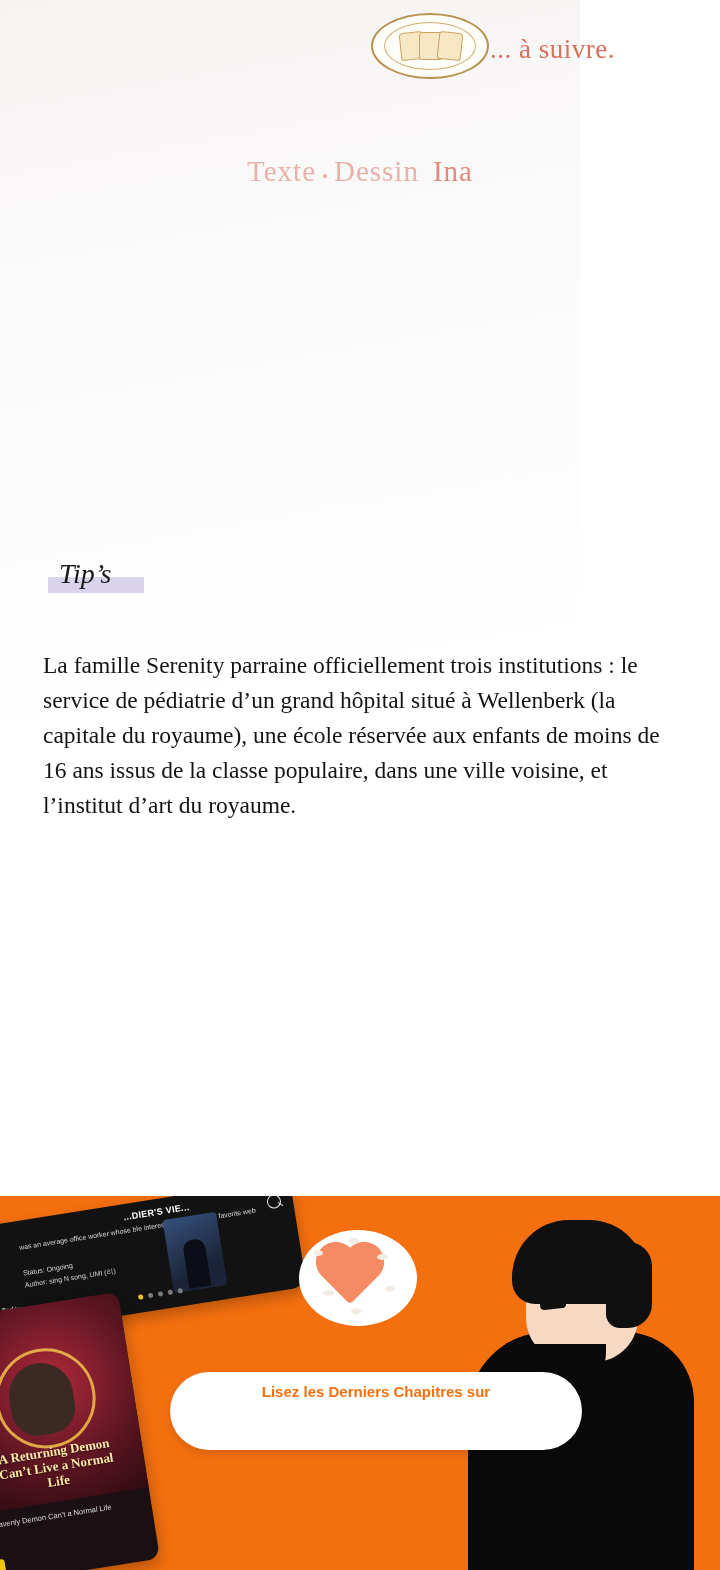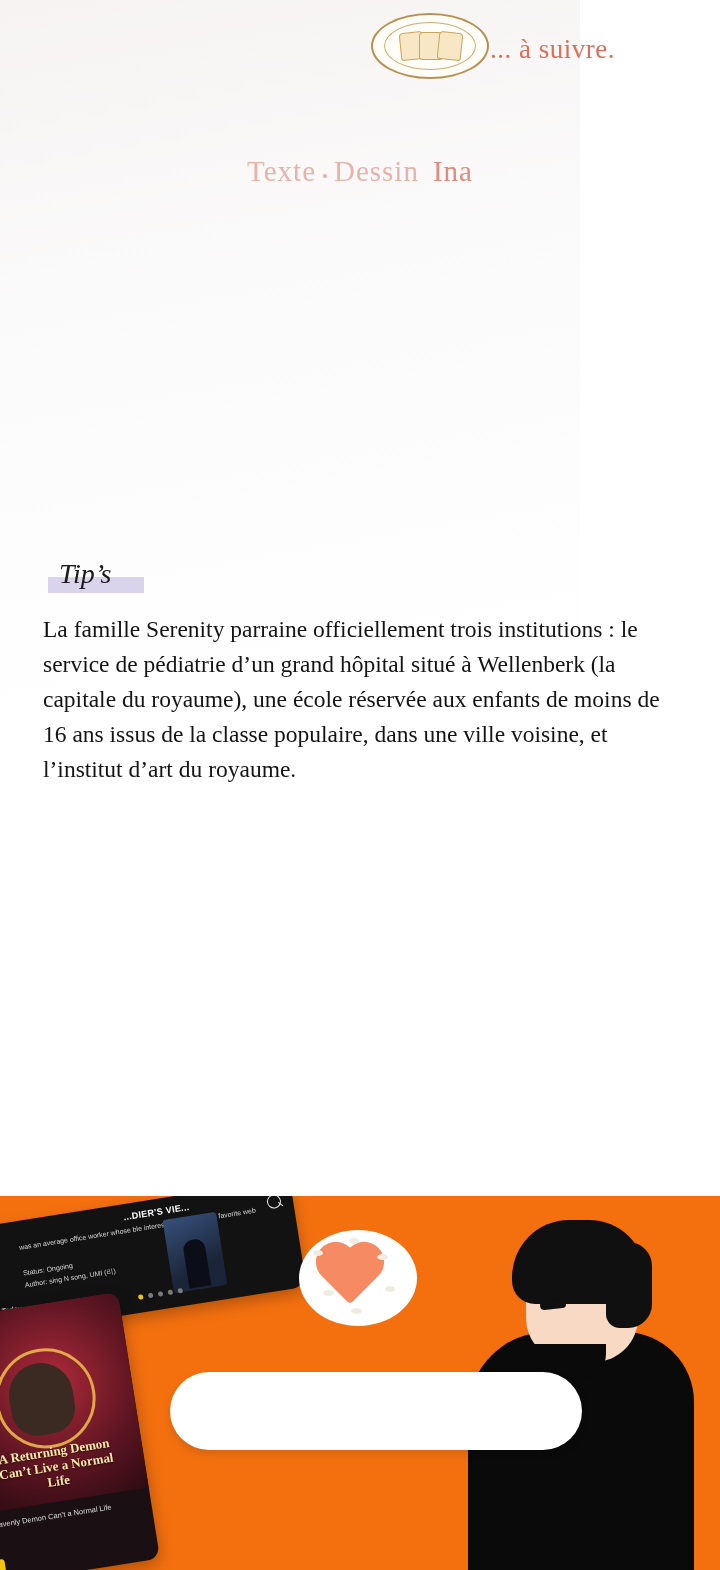--- a/index.html
+++ b/index.html
@@ -134,21 +134,21 @@
     top: 19px;
     width: 96px;
     height: 16px;
     background: #d9d4ec;
     z-index: 1;
   }
 
   .tips-body {
     position: absolute;
     left: 43px;
-    top: 612px;
+    top: 648px;
     width: 630px;
     font-family: "Liberation Serif", serif;
     font-size: 23.5px;
     line-height: 35px;
     color: #141414;
     text-align: left;
   }
 
   
   .banner {
@@ -531,16 +531,17 @@
     <div class="character">
       <div class="char-body"></div>
       <div class="char-head"></div>
       <div class="char-hair"></div>
       <div class="char-hair2"></div>
       <div class="char-eye"></div>
       <div class="char-collar"></div>
     </div>
 
     <div class="pill">
+      <div class="pill-sub">Lisez les Derniers Chapitres sur</div>
     </div>
 
   </div>
 </div>
 
 </body></html>

